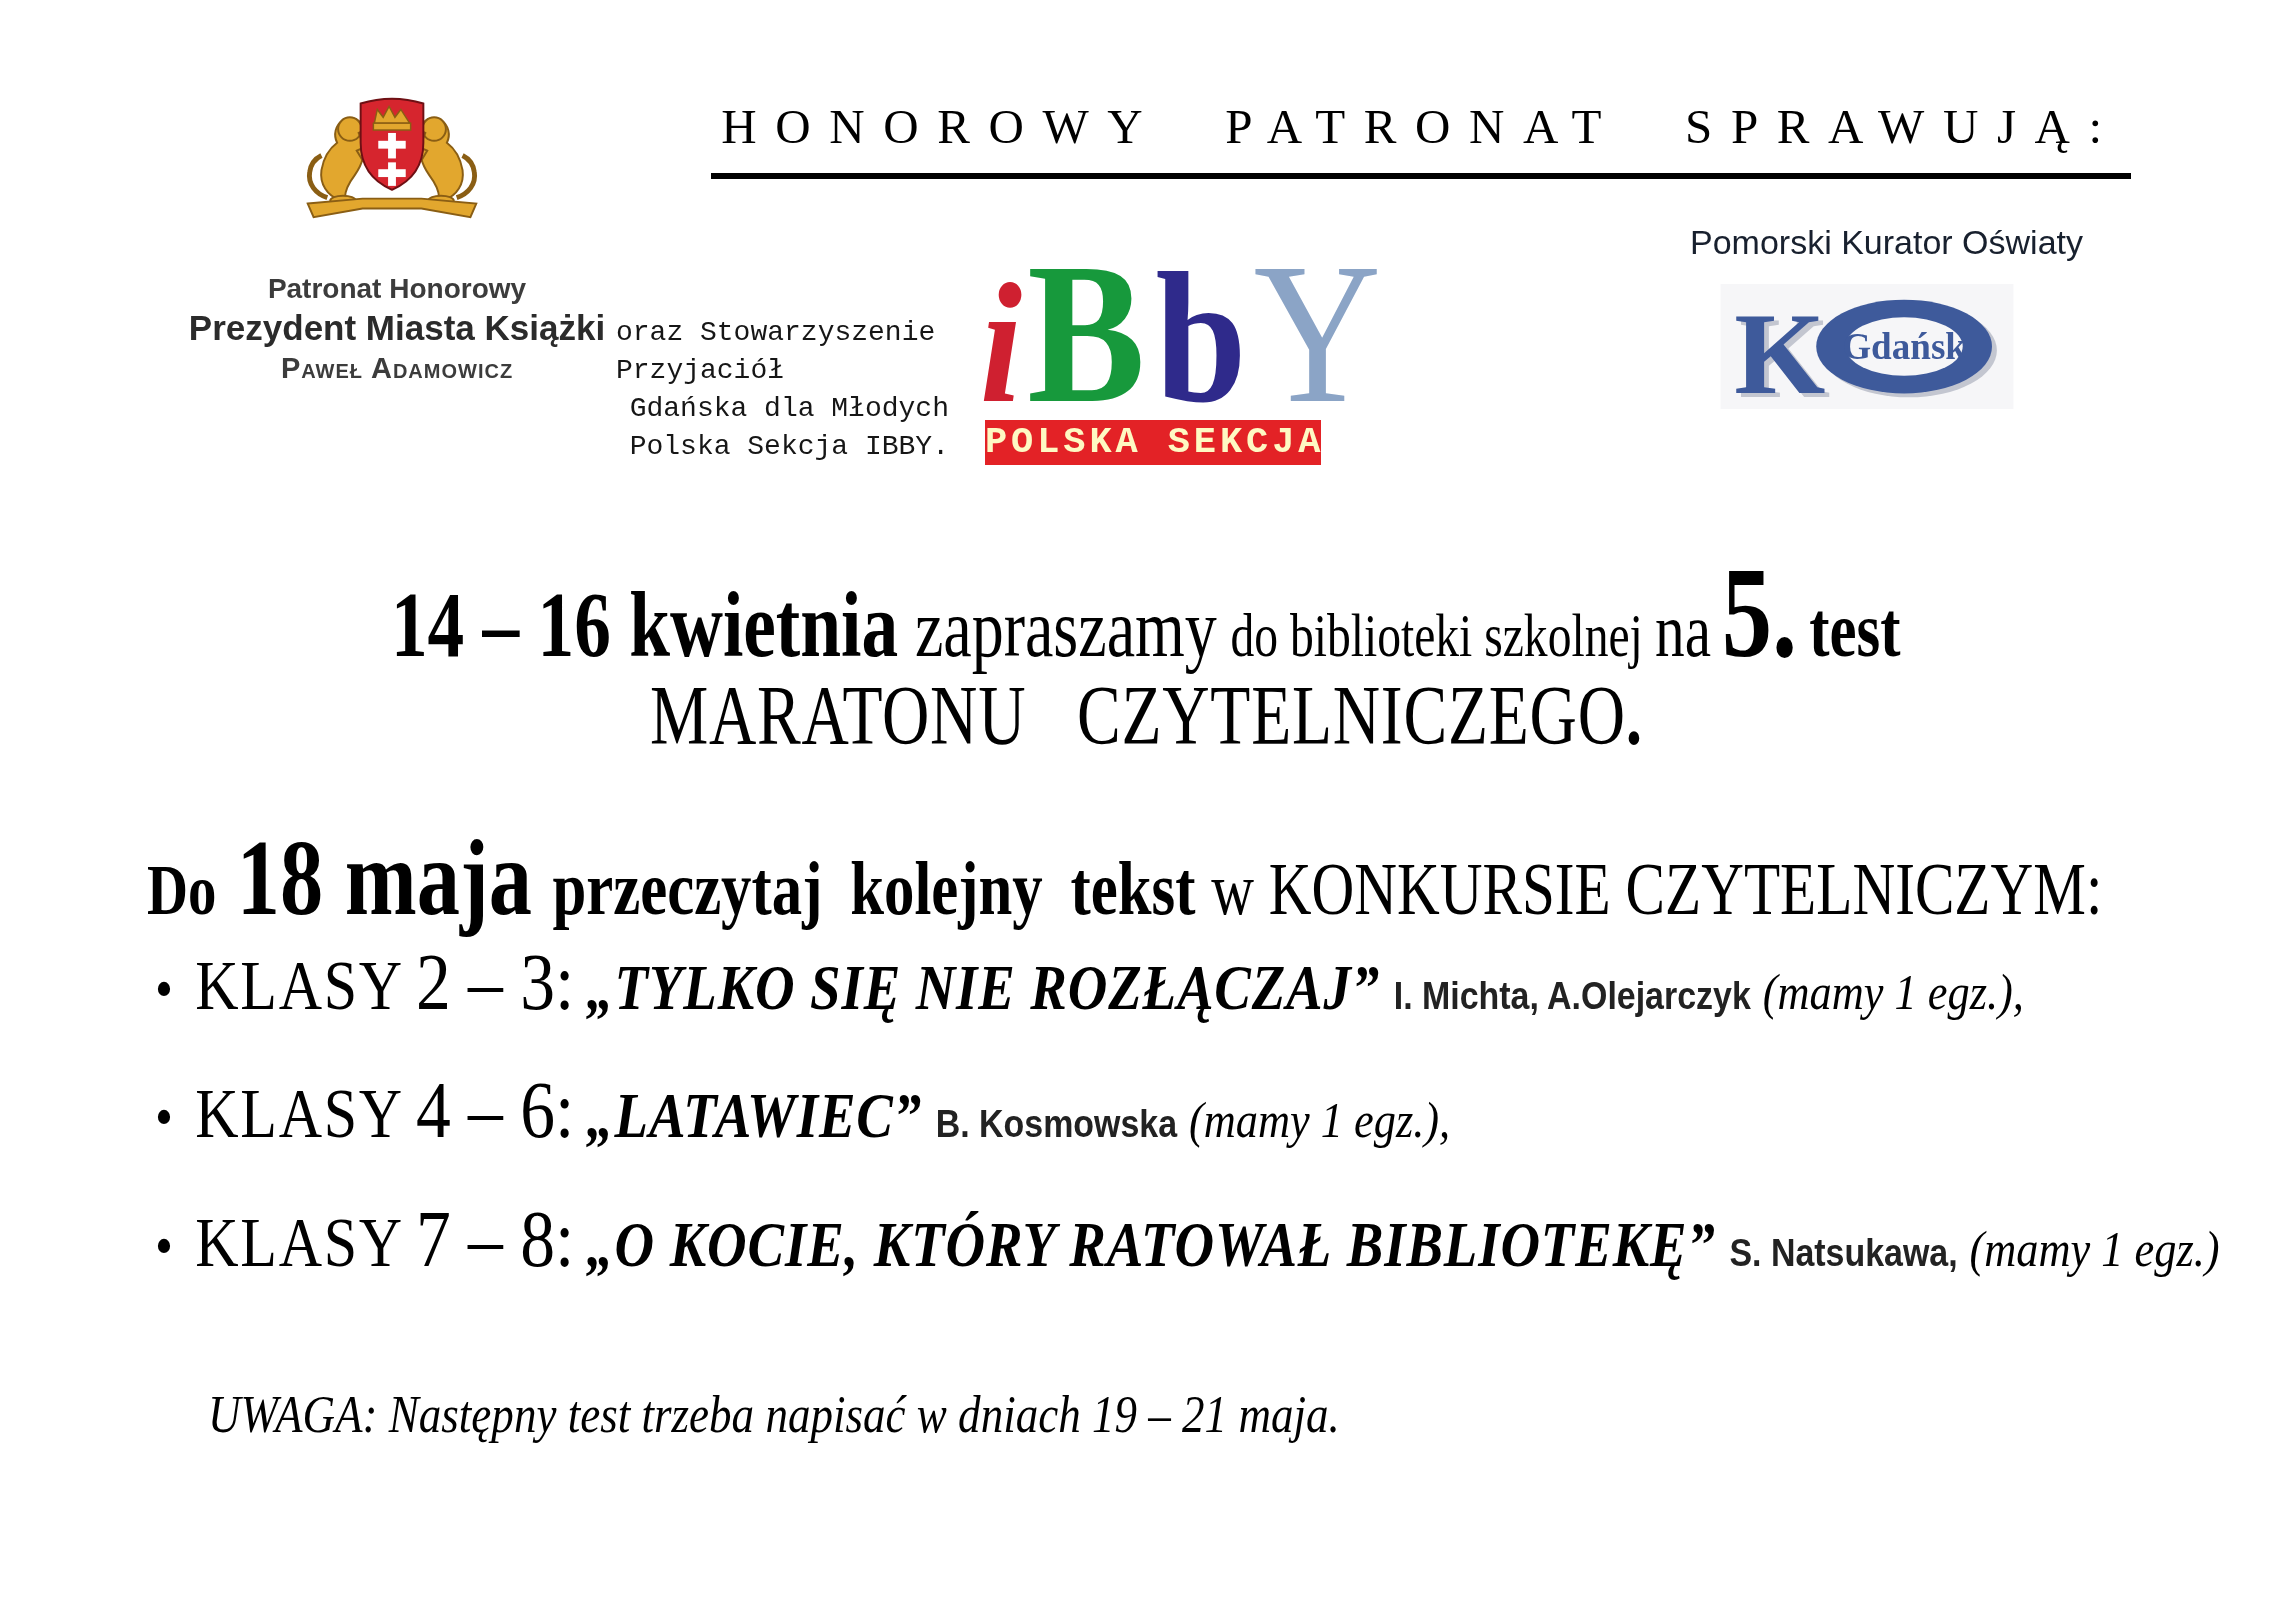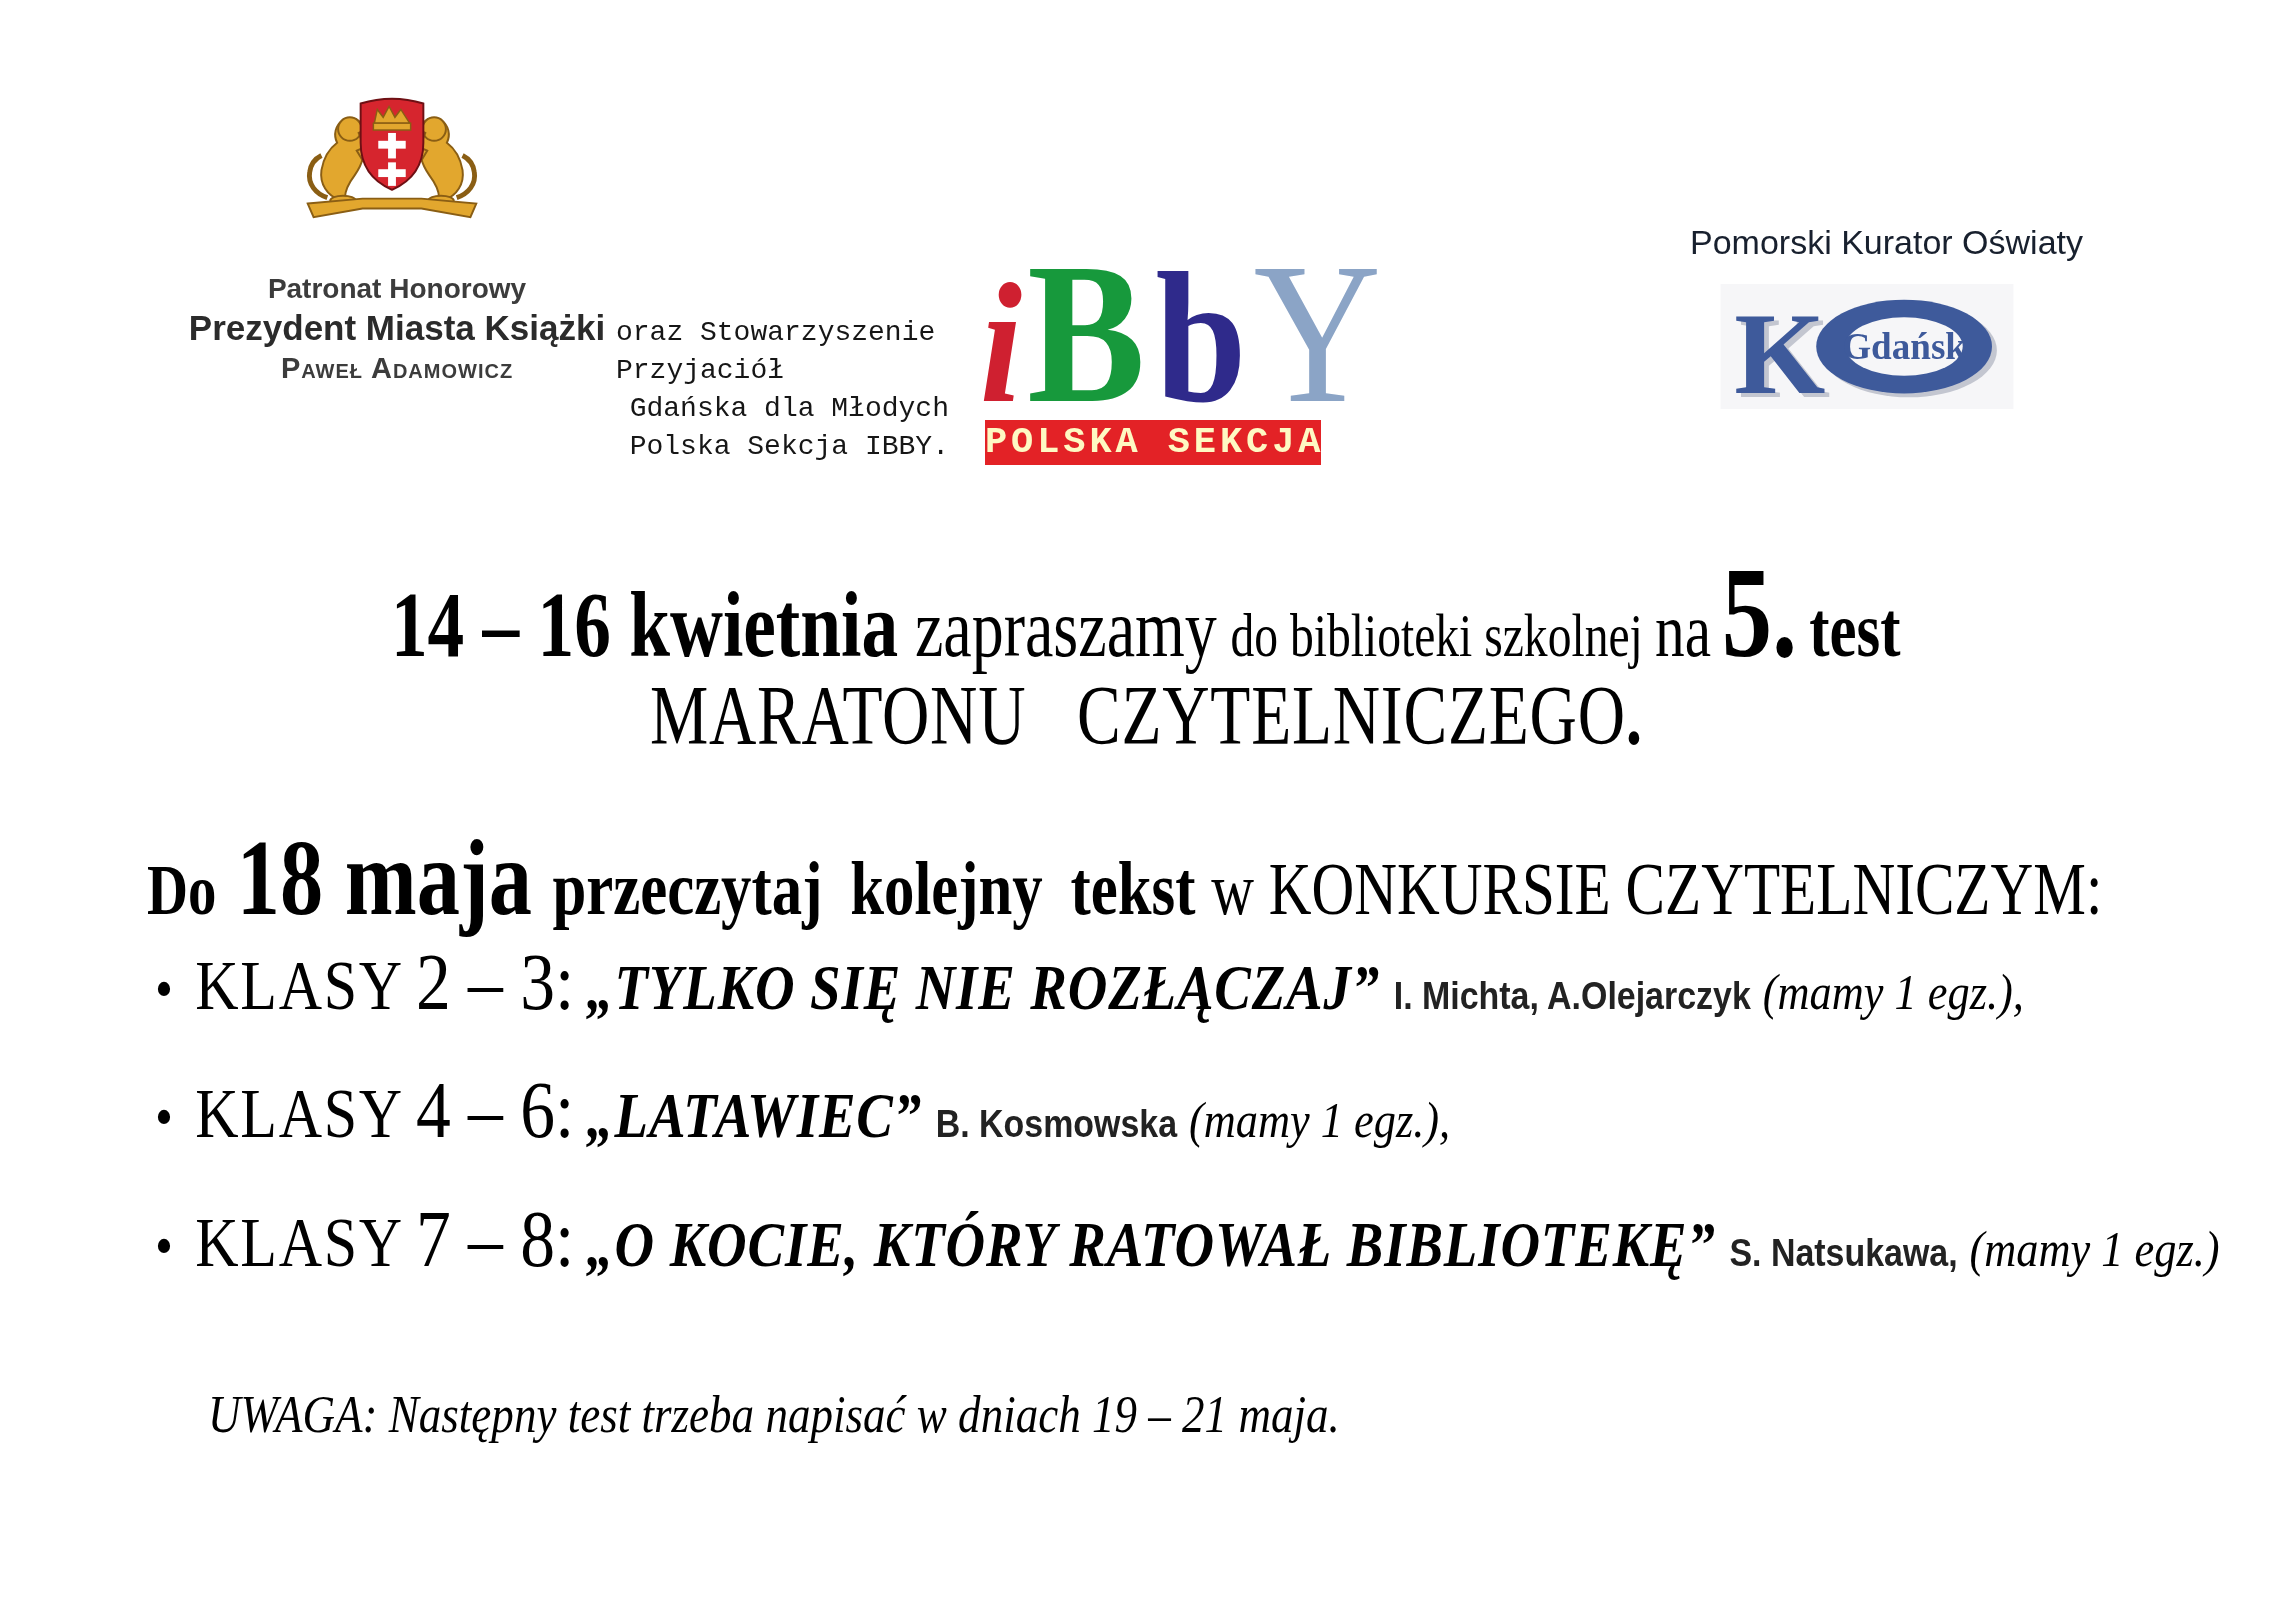--- a/index.html
+++ b/index.html
@@ -94,20 +94,23 @@
   .bullet-note{font-size:51px;font-style:italic;margin-left:13.7px;}
   .footer-note{position:absolute;left:208px;top:1384px;white-space:nowrap;}
   .footer-inner{display:inline-block;transform:scaleX(0.85);transform-origin:left bottom;
     font-size:53px;font-style:italic;}
 </style>
 </head>
 <body>
 
 <div class="poster">
 
+  <div class="header-title-wrap">
+    <span class="header-title">HONOROWY PATRONAT SPRAWUJĄ:</span>
+  </div>
 
   <div class="crest">
     <svg width="196" height="147" viewBox="0 0 200 150">
       <g fill="#e2a72e" stroke="#8a5e14" stroke-width="2">
 
         <g>
           <path d="M34,118 C22,114 14,104 16,92 C17,84 22,78 28,75" fill="none" stroke-width="5"></path>
           <path d="M46,120 C34,116 26,104 28,90 C30,78 36,68 44,62 C40,54 42,44 50,39 C57,35 65,37 69,43 C74,41 79,42 82,46 L70,58 C74,70 70,84 62,95 C56,103 52,112 52,118 Z"></path>
           <circle cx="57" cy="48" r="12"></circle>
           <path d="M66,52 C74,48 84,46 94,46 L94,54 C84,54 76,58 70,62 Z"></path>

